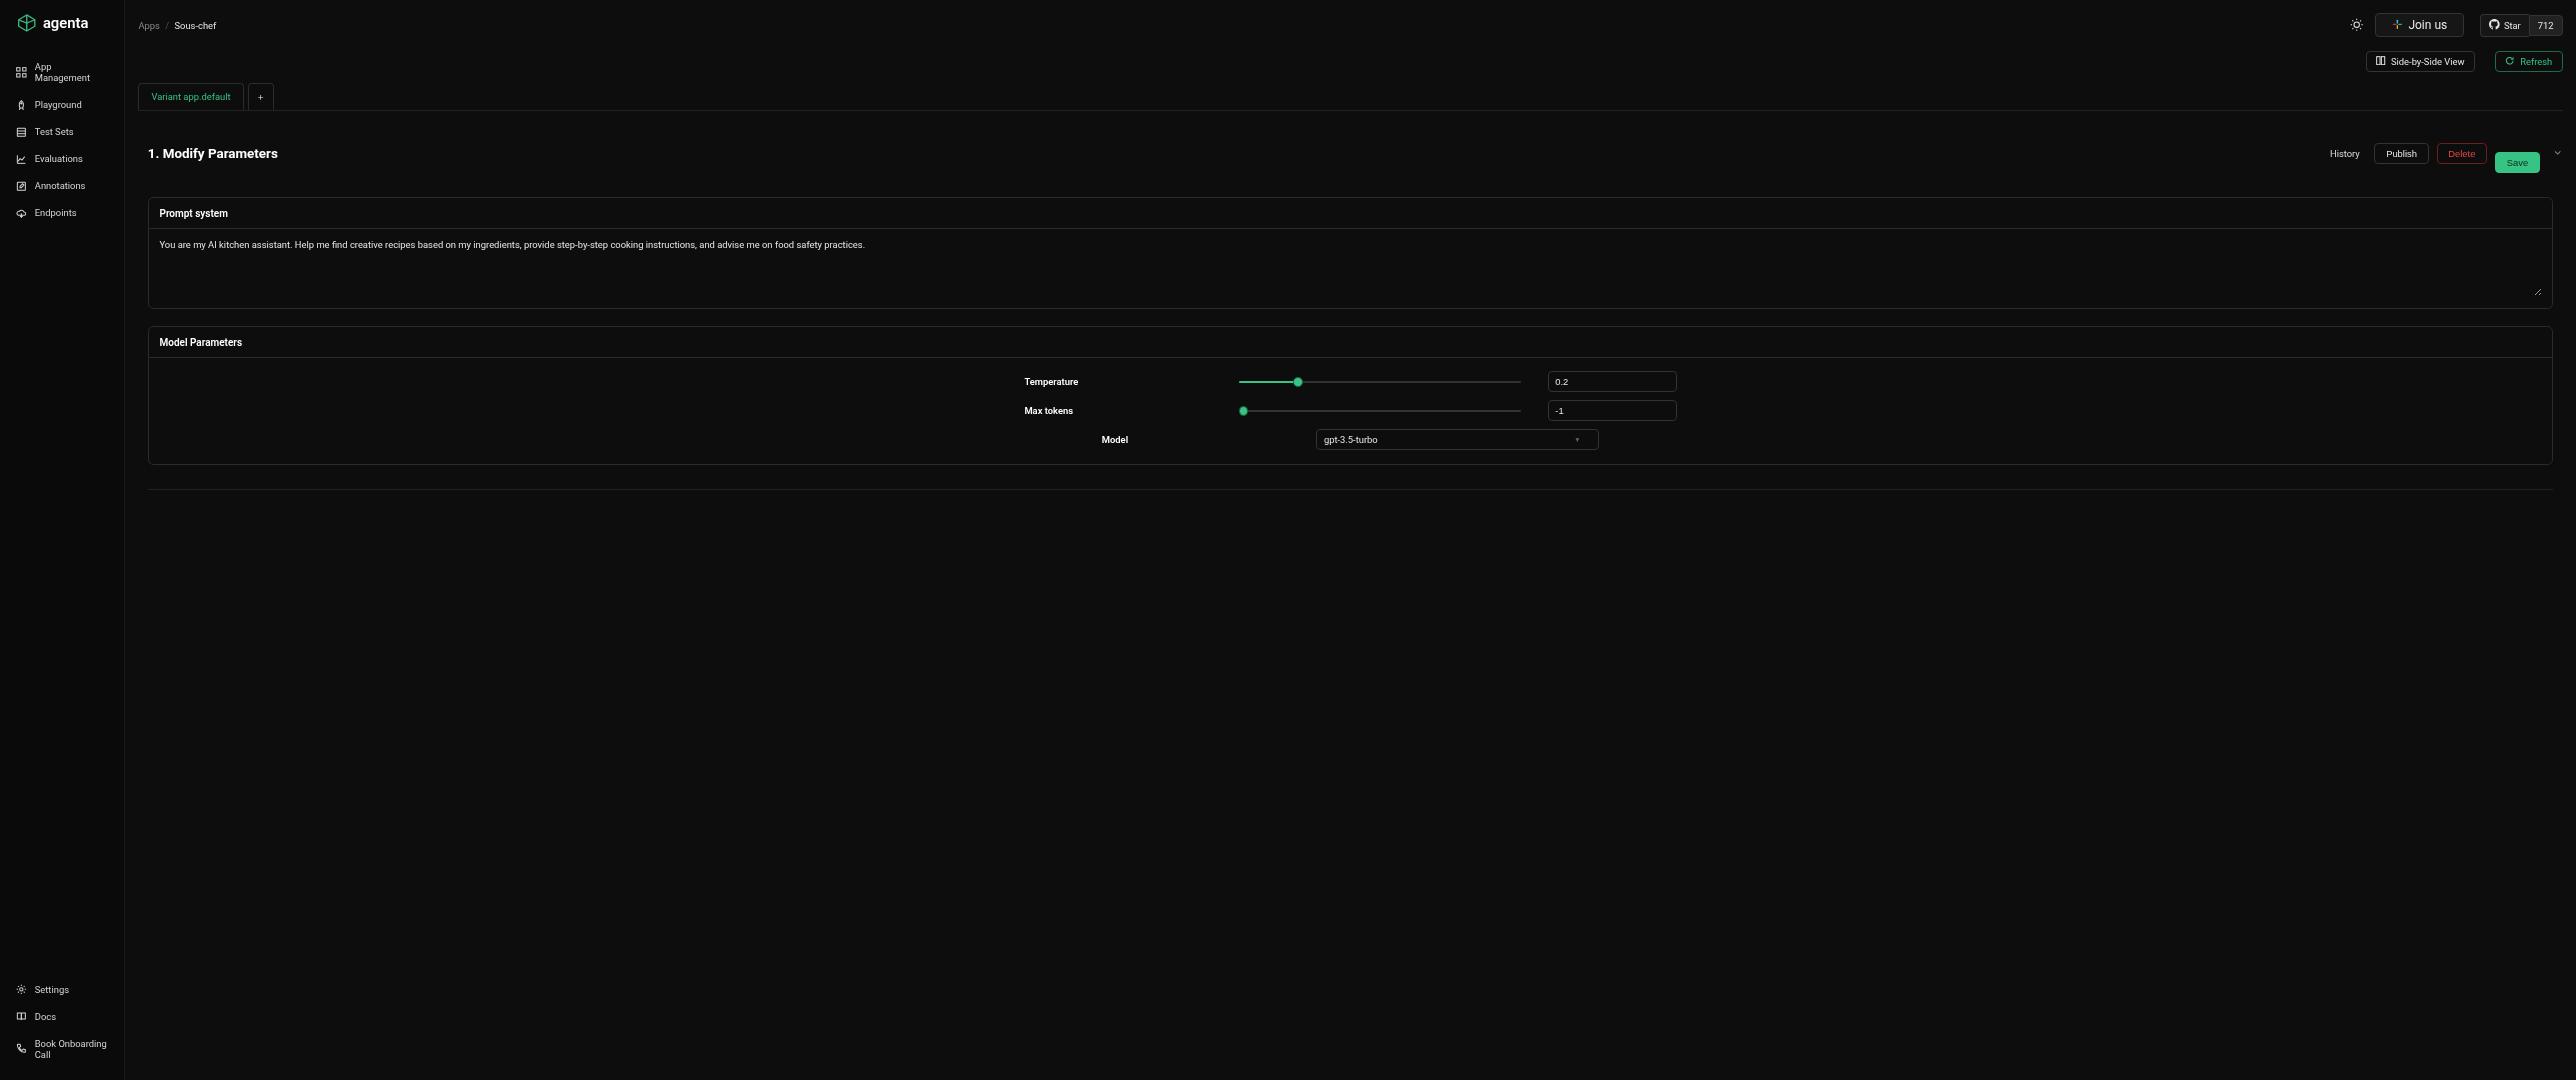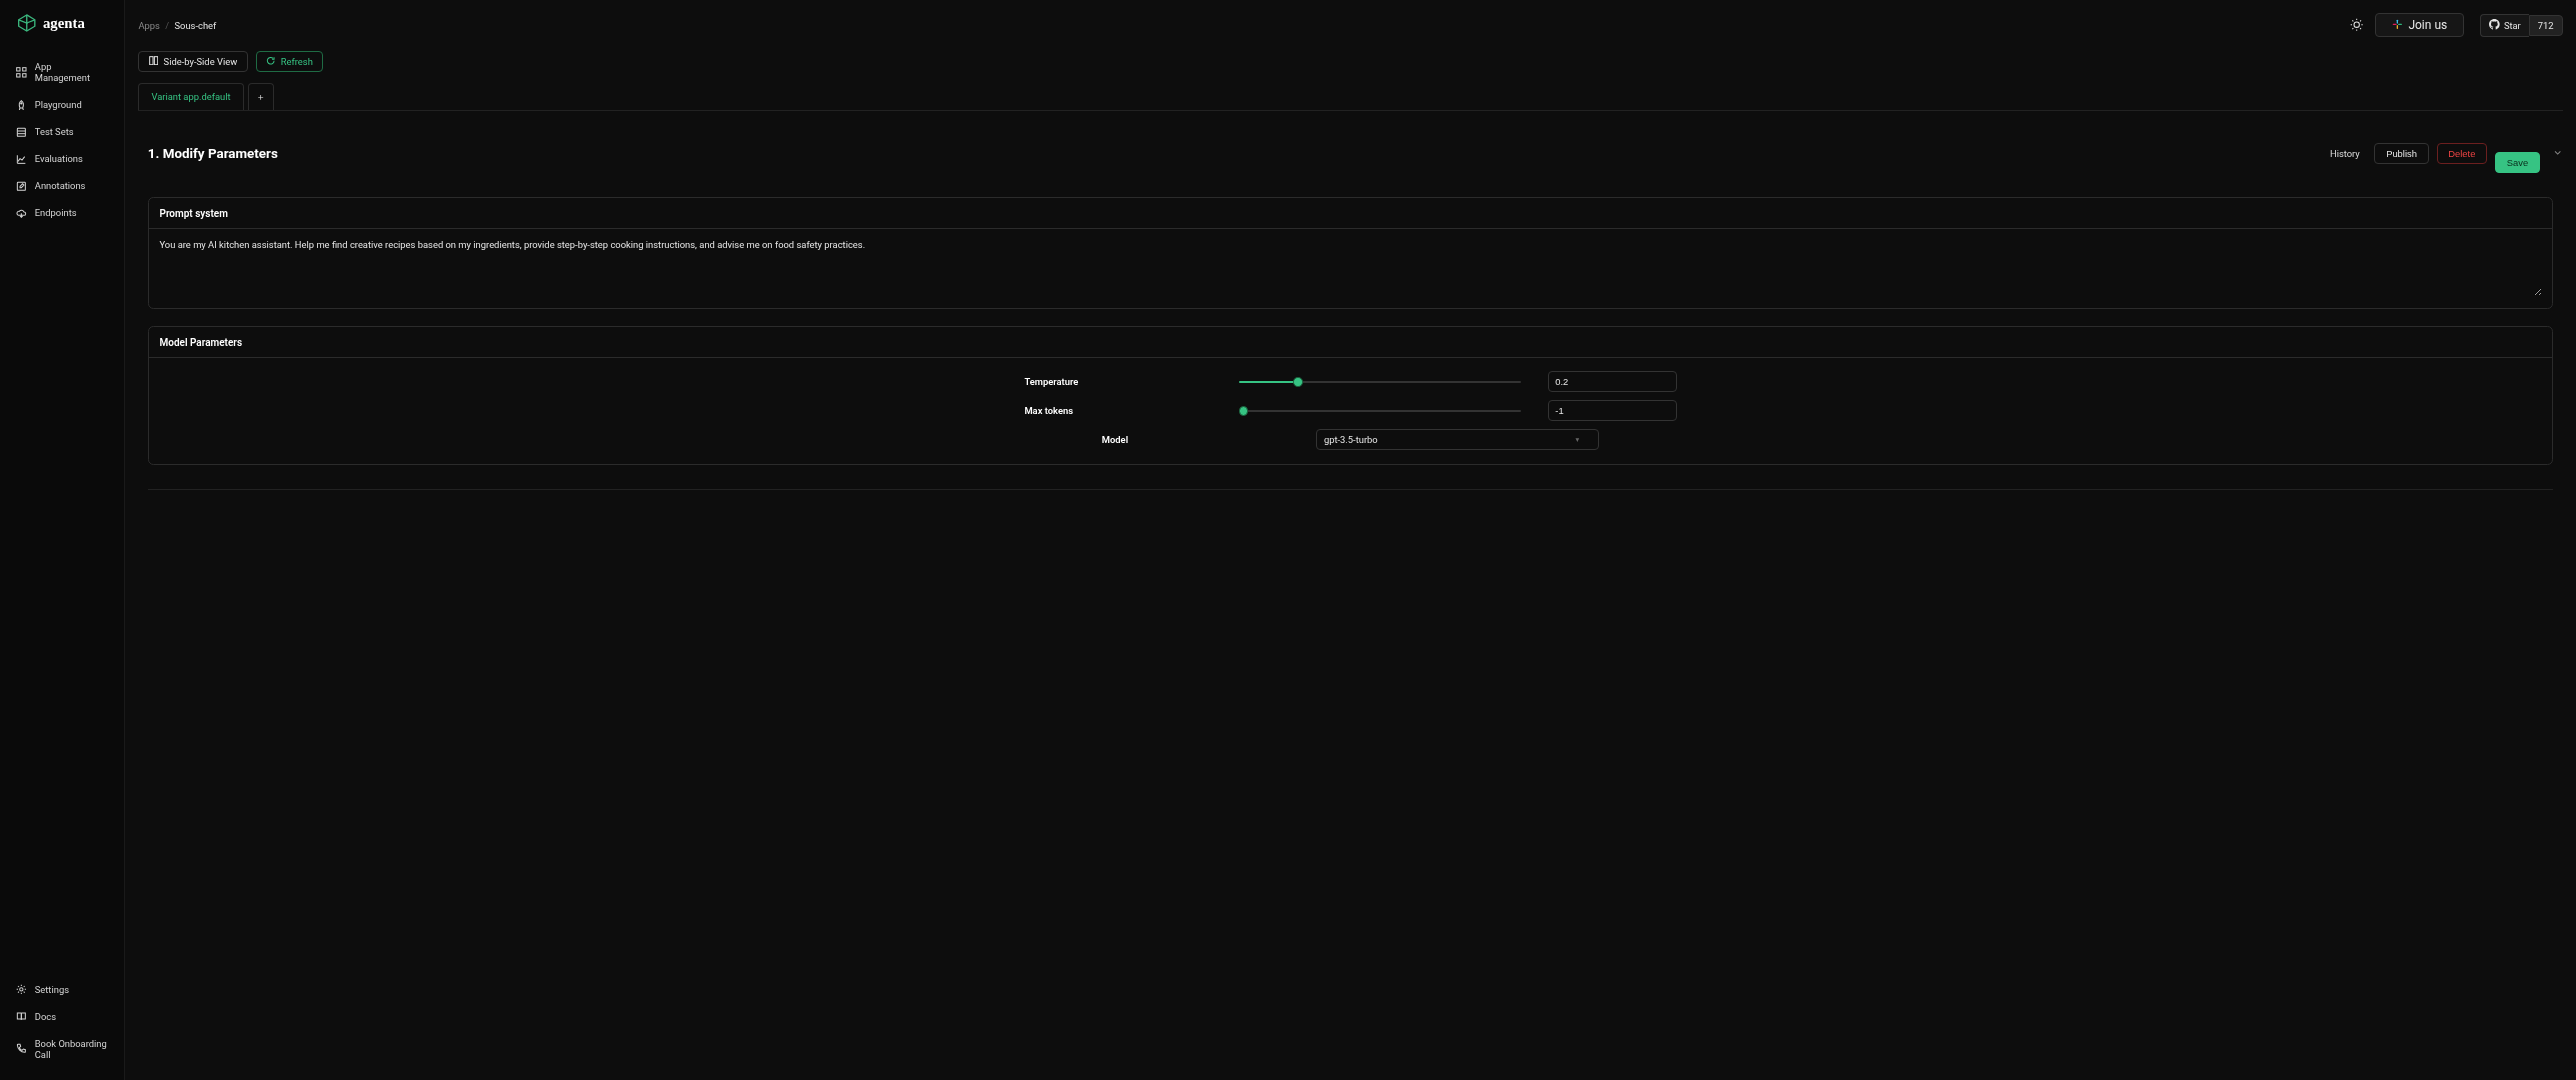--- a/index.html
+++ b/index.html
@@ -19,21 +19,20 @@
     border-right: 0.7px solid #1a1a1a;
     display: flex;
     flex-direction: column;
     padding: 13.4px 0;
   }
   .logo {
     display: flex;
     align-items: center;
     gap: 5.4px;
     padding: 0 16px 20px 16px;
-    font-family: Liberation Serif, serif;
   }
   .logo-mark {
     width: 21.5px; height: 20px;
     color: #3bb77e;
   }
   .logo-text {
     font-size: 14.8px;
     font-weight: 600;
     color: #fff;
   }
@@ -90,21 +89,21 @@
     padding:4px 8px; border:0.7px solid #333;
     border-right:none;
     border-radius:4px 0 0 4px;
     background:#161616; cursor:pointer; font-size:9.4px; color:#e6e6e6;margin-left:8px;
   }
   .star-count {
     padding:4px 8px; border:0.7px solid #333; border-radius:0 4px 4px 0;
     background:#222; font-size:9.4px; color:#e6e6e6;
   }
   .toolbar-row {
-    display:flex; justify-content:flex-start; gap:8px; padding-bottom:10.7px;
+    display:flex; justify-content:flex-end; gap:20px; padding-bottom:10.7px;
   }
   .outline-btn {
     display:flex;align-items:center;gap:5.4px;
     padding:4px 9.4px;
     border:0.7px solid #333; border-radius:4px;
     background:transparent; cursor:pointer;
     font-size:9.4px; color:#e6e6e6;
   }
   .outline-btn.green { border-color:#1f6b44; color:#36c383; }
   .tabs {

